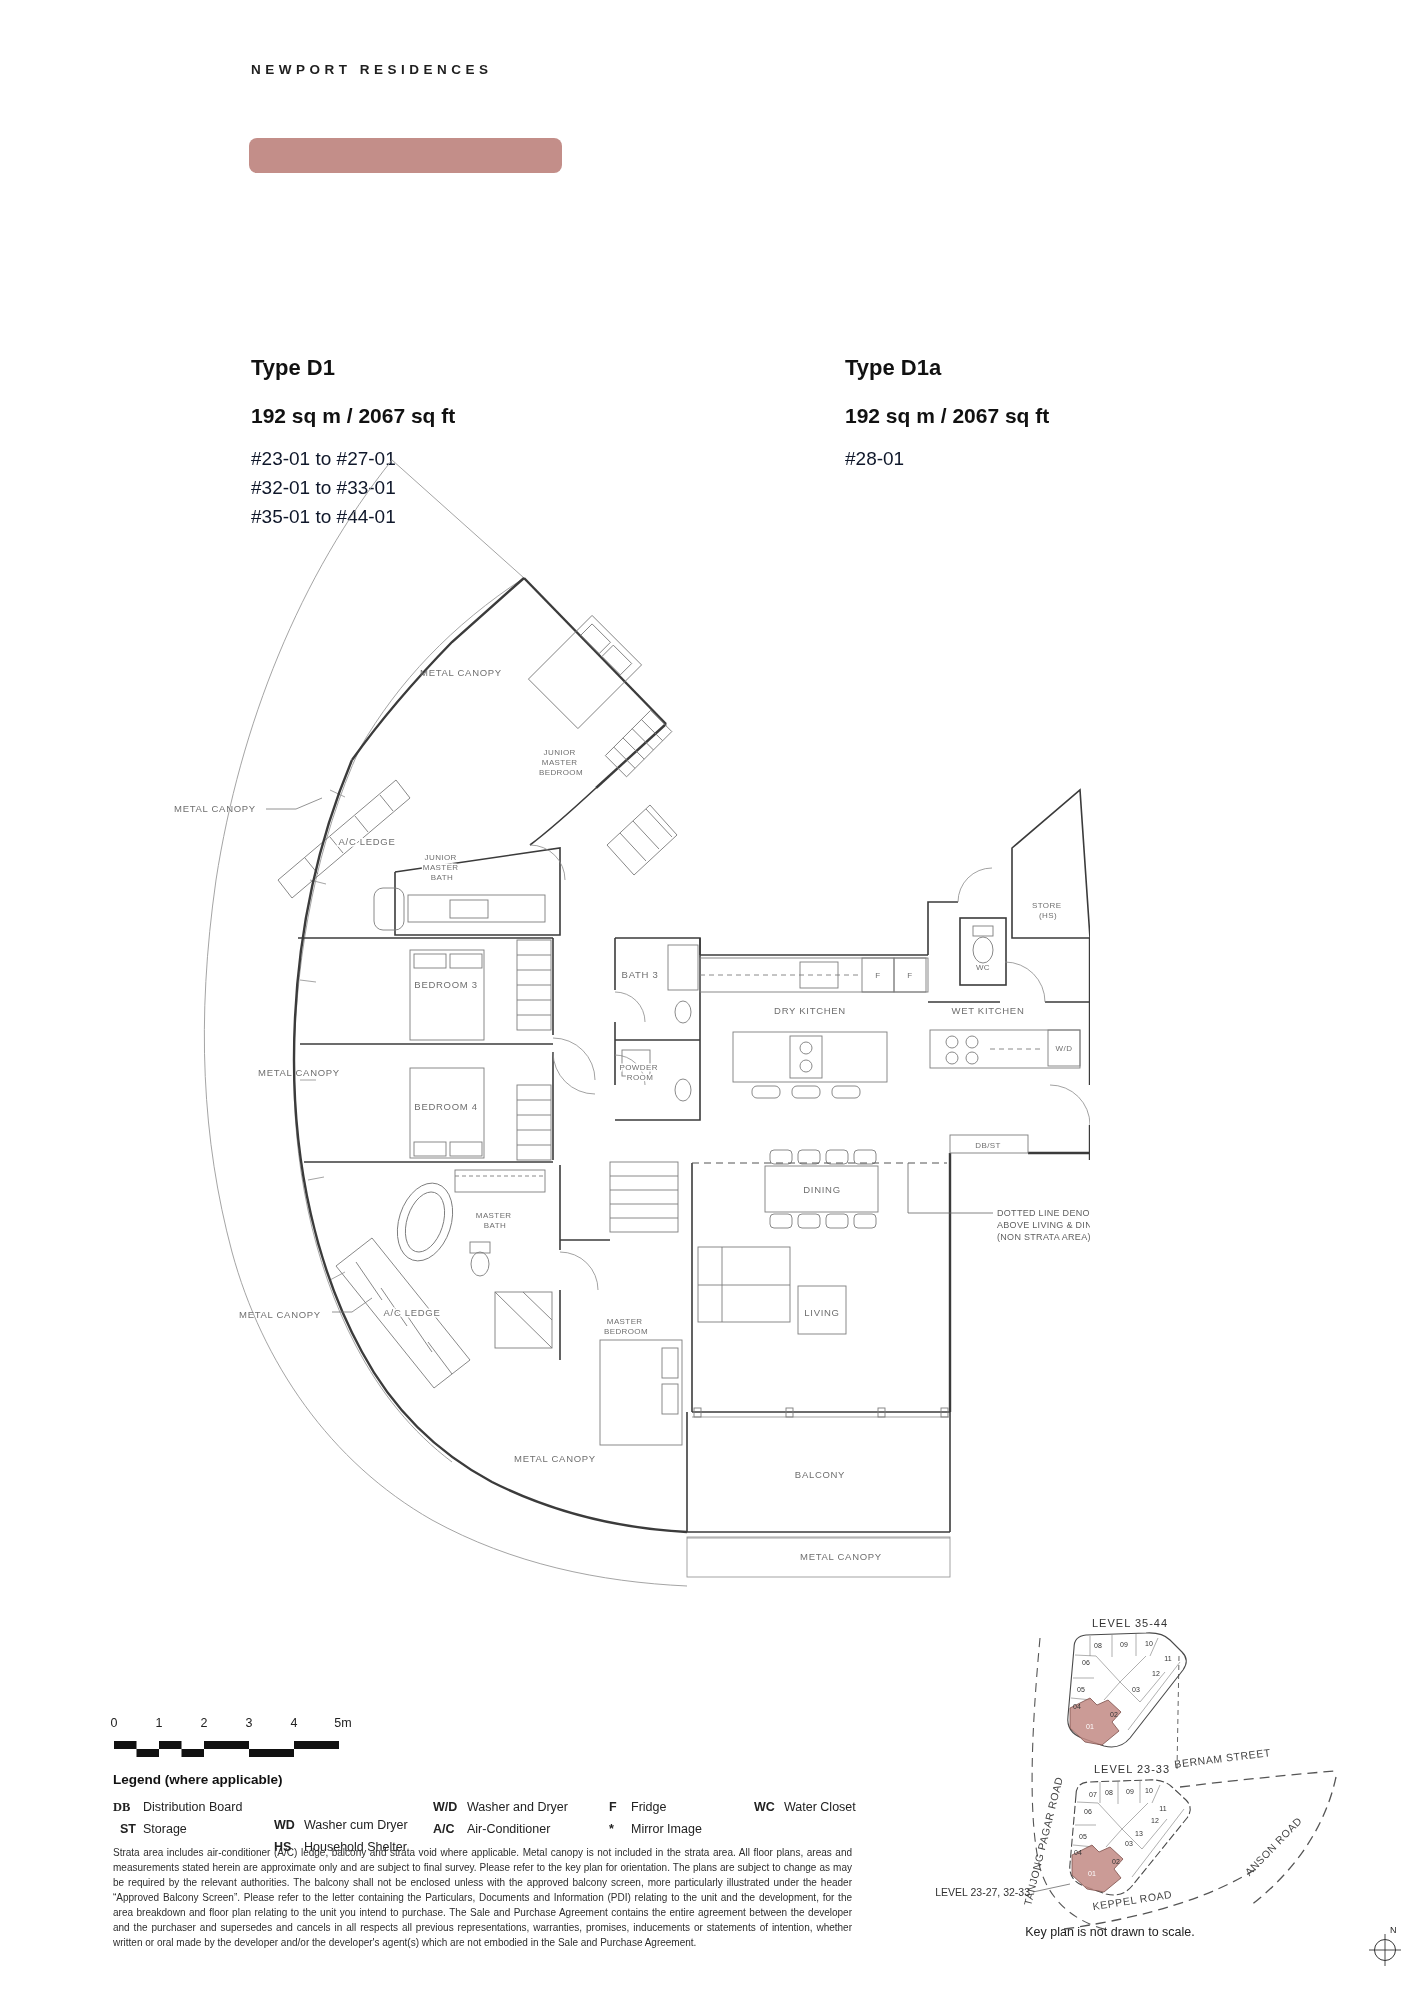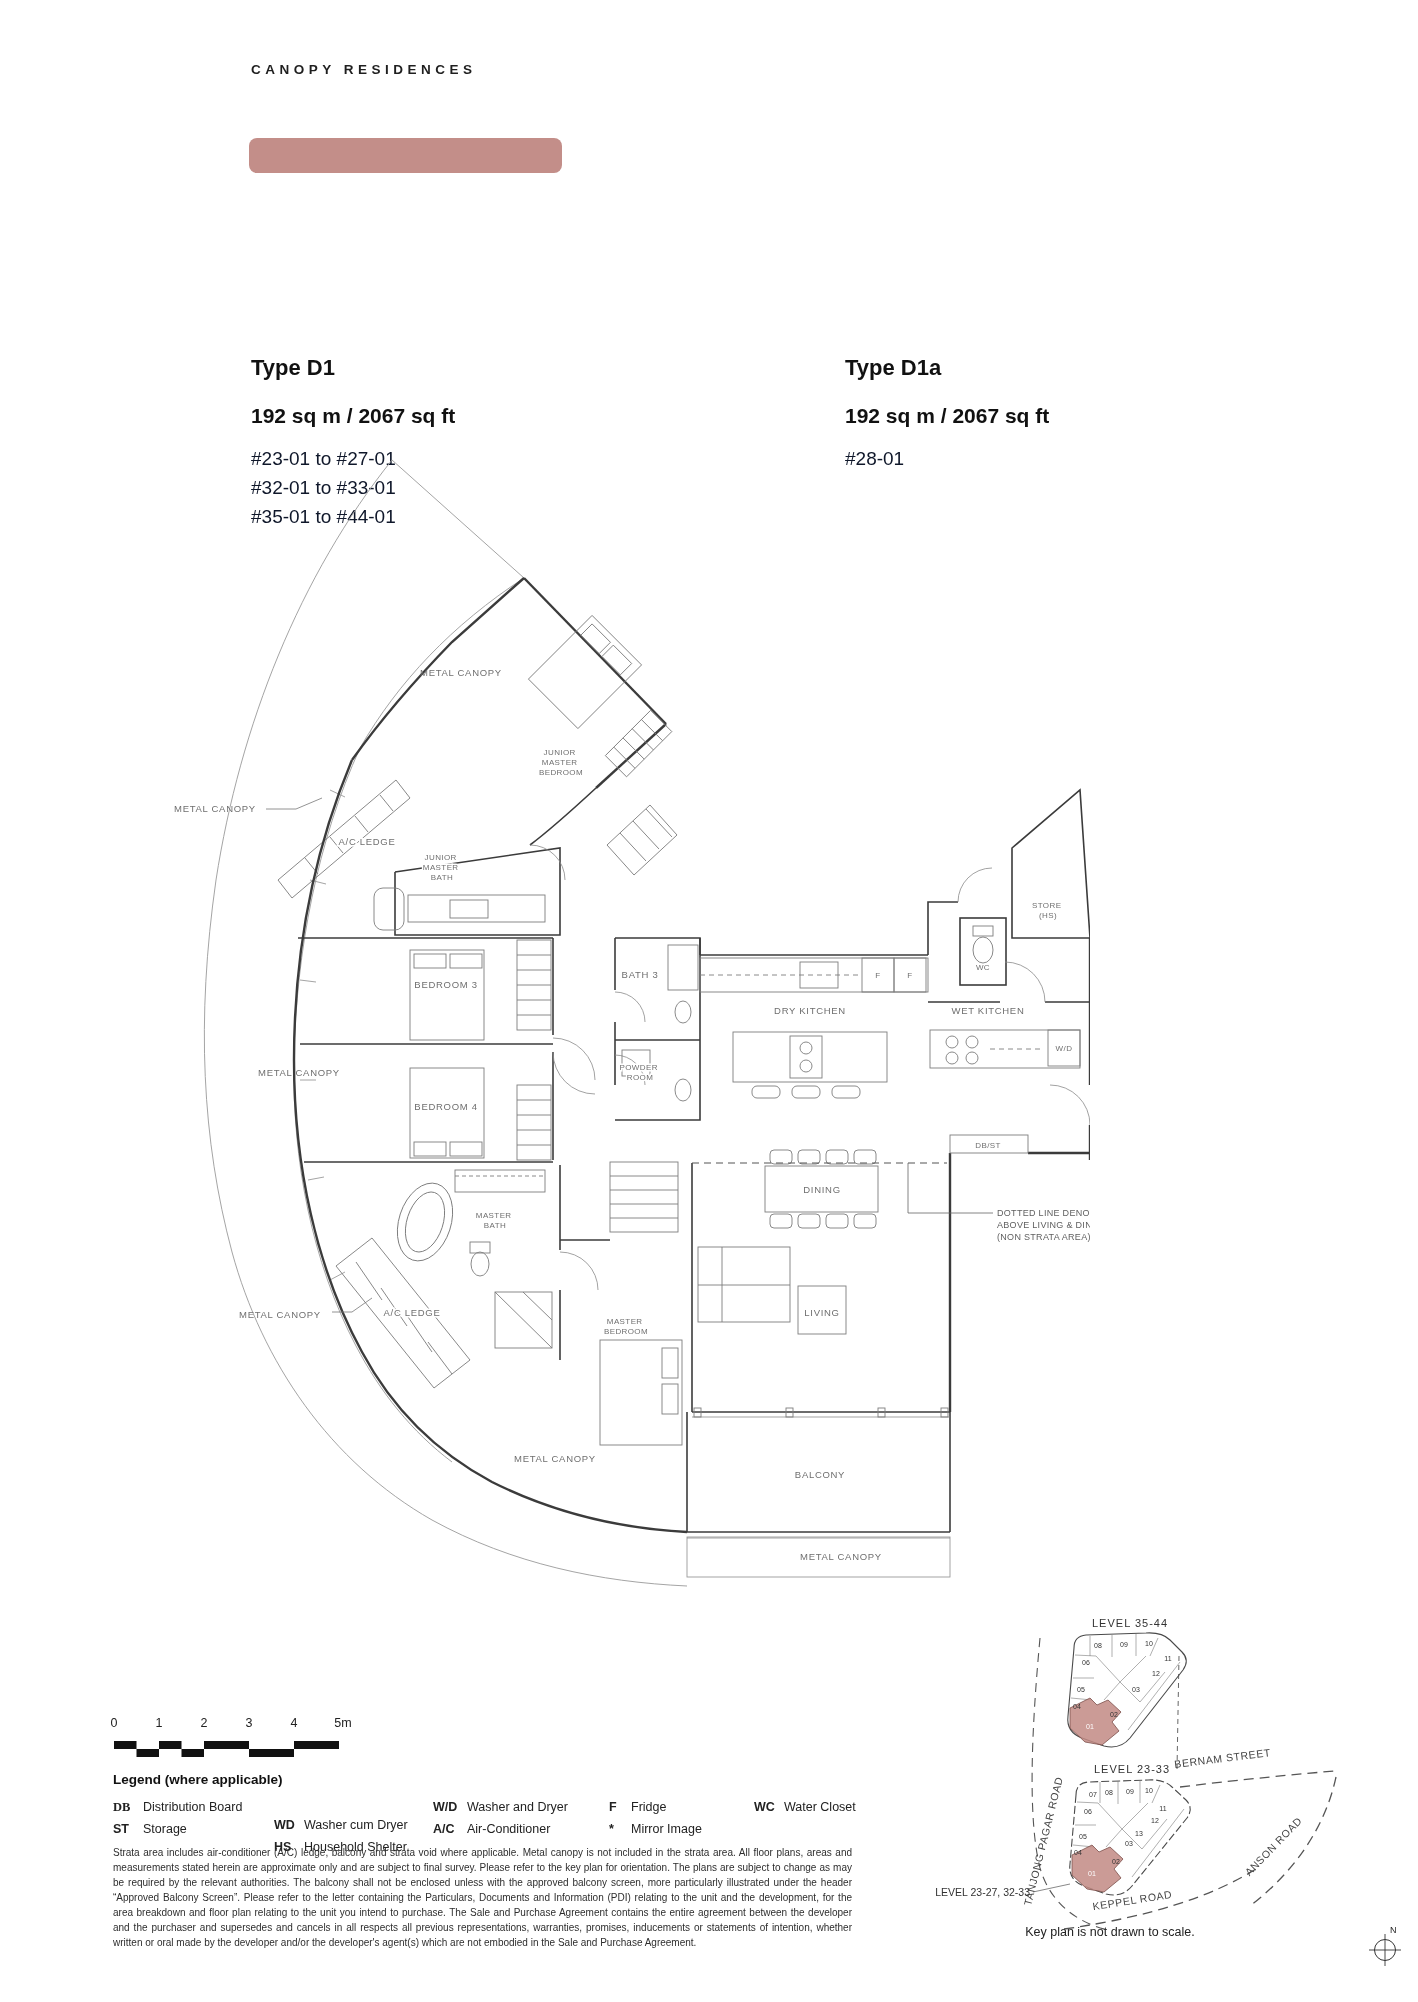--- a/index.html
+++ b/index.html
@@ -34,21 +34,21 @@
   .kp-title{fill:#333;font-size:11px;letter-spacing:1px;}
   .kp-unit{fill:#333;font-size:7px;}
   .kp-road{fill:#444;font-size:10.5px;letter-spacing:0.6px;}
   .kp-note{fill:#222;font-size:12.5px;}
 </style>
 </head>
 <body>
 
 <div class="page">
 
-  <div class="abs brand">CANOPY RESIDENCES</div>
+  <div class="abs brand">NEWPORT RESIDENCES</div>
   <div class="abs rosebar"></div>
 
   <div class="abs typename col-left t-name">Type D1</div>
   <div class="abs typearea col-left t-area">192 sq m / 2067 sq ft</div>
   <div class="abs typeunits col-left t-units">
     <div>#23-01 to #27-01</div>
     <div>#32-01 to #33-01</div>
     <div>#35-01 to #44-01</div>
   </div>
 
@@ -351,21 +351,21 @@
   </svg>
 
   <div class="abs legend">
     <div class="ltitle">Legend (where applicable)</div>
     <div class="lcol" style="left:0px;">
       <div class="lrow">
           <span class="abbr" style="width:30px;font-family:Liberation Serif, serif;">DB</span>
           <span>Distribution Board</span>
         </div>
       <div class="lrow">
-          <span class="abbr" style="width:30px;">ST</span>
+          <span class="abbr" style="width:30px;text-align:center;">ST</span>
           <span>Storage</span>
         </div>
     </div>
     <div class="lcol" style="left:161px;margin-top:18px;">
       <div class="lrow">
           <span class="abbr" style="width:30px;">WD</span>
           <span>Washer cum Dryer</span>
         </div>
       <div class="lrow">
           <span class="abbr" style="width:30px;">HS</span>

